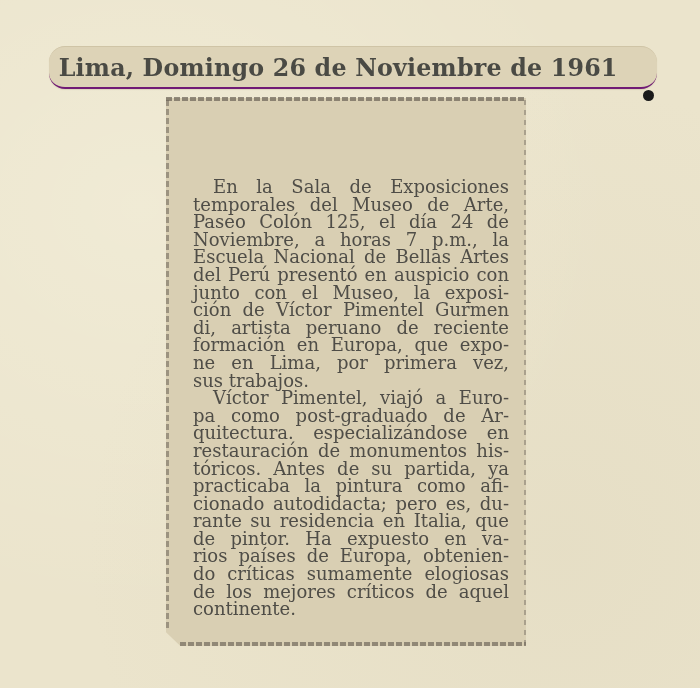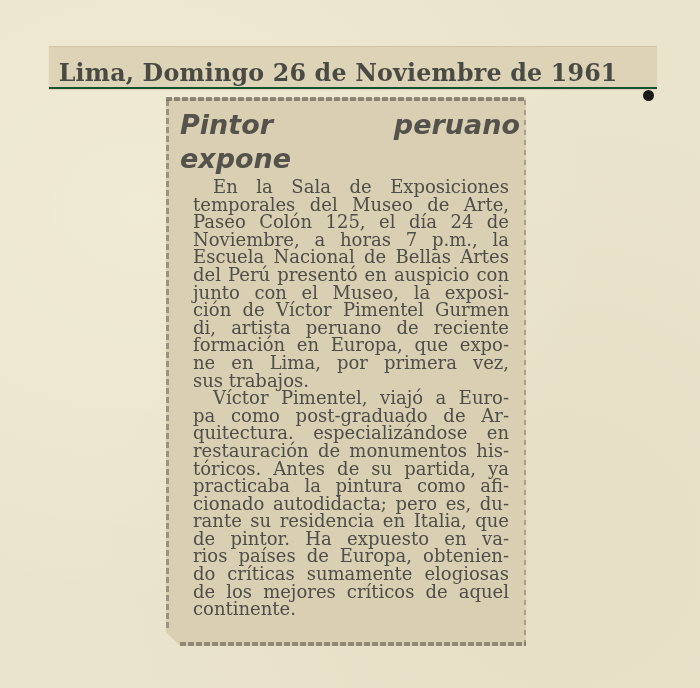--- a/index.html
+++ b/index.html
@@ -23,25 +23,26 @@
         #ebe4cc;
     }
     .date-strip {
       position: absolute;
       left: 49px;
       top: 46px;
       width: 608px;
       height: 40px;
       background: #ddd3b7;
       border-top: 1px solid #cfc4a6;
-      border-bottom: 2px solid #14532d;
+      border-bottom: 2px solid #701a75;
       box-shadow: 0 1px 1px rgba(120,100,70,0.15);
       display: flex;
-      align-items: flex-end;
+      align-items: center;
       justify-content: center;
+      border-radius: 16px;
     }
     .date-text {
       font-family: "DejaVu Serif", serif;
       font-weight: bold;
       font-size: 25px;
       color: #4a4a44;
       letter-spacing: 0.2px;
       transform: scaleX(0.95);
       margin-left: -30px;
     }
@@ -152,21 +153,20 @@
 </div>
 <div class="pin-dot"></div>
 
 <div class="clipping"></div>
 <div class="clip-edge-top"></div>
 <div class="clip-edge-bottom"></div>
 <div class="clip-edge-left"></div>
 <div class="clip-edge-right"></div>
 
 <div class="headline">
-  <span>Pintor peruano expone</span>
 </div>
 
 <div class="body-text">
   <span class="line indent">En la Sala de Exposiciones</span>
   <span class="line">temporales del Museo de Arte,</span>
   <span class="line">Paseo Colón 125, el día 24 de</span>
   <span class="line">Noviembre, a horas 7 p.m., la</span>
   <span class="line">Escuela Nacional de Bellas Artes</span>
   <span class="line">del Perú presentó en auspicio con</span>
   <span class="line">junto con el Museo, la exposi-</span>

